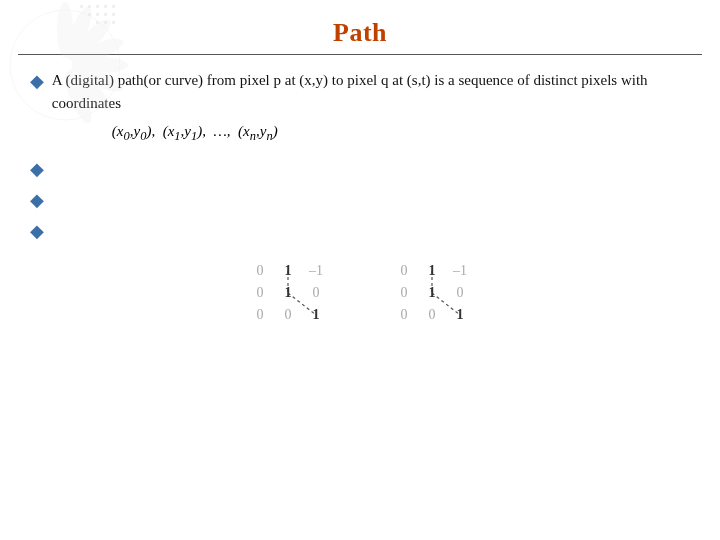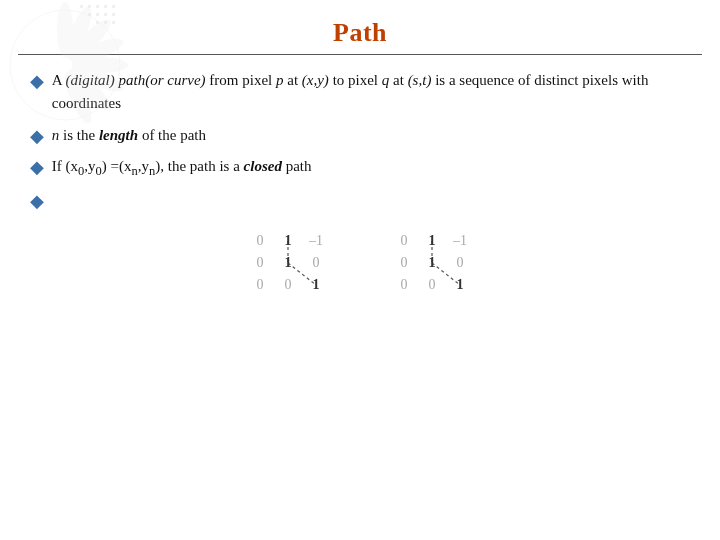--- a/index.html
+++ b/index.html
@@ -57,21 +57,21 @@
       margin-top: 1px;
       flex-shrink: 0;
       user-select: none;
     }
 
     .bullet-text {
       line-height: 1.55;
       color: #111;
     }
 
-    .italic { font-style: italic; }
+    .italic { }
     .bold-italic { font-style: italic; font-weight: bold; }
 
     .coords-line {
       margin: 4px 0 4px 0;
       padding-left: 60px;
       font-style: italic;
       line-height: 1.5;
     }
 
     .where-line {
@@ -166,35 +166,32 @@
 <hr class="divider">
 
 <div class="content">
 
   <div class="bullet-section">
     <span class="bullet-icon">◆</span>
     <div>
       <span class="bullet-text">
         A <span class="italic">(digital) path(or curve)</span> from pixel <span class="italic">p</span> at <span class="italic">(x,y)</span> to pixel <span class="italic">q</span> at <span class="italic">(s,t)</span> is a sequence of distinct pixels with coordinates
       </span>
+      <div class="coords-line">
+        <span class="italic">(x</span><sub>0</sub><span class="italic">,y</span><sub>0</sub><span class="italic">),&nbsp;&nbsp;(x</span><sub>1</sub><span class="italic">,y</span><sub>1</sub><span class="italic">),&nbsp; …,&nbsp; (x</span><sub>n</sub><span class="italic">,y</span><sub>n</sub><span class="italic">)</span>
+      </div>
     </div>
   </div>
 
   <div class="bullet-section">
     <span class="bullet-icon">◆</span>
-    <span class="bullet-text">
-      <span class="italic">n</span> is the <span class="bold-italic">length</span> of the path
-    </span>
-  </div>
-
-  <div class="bullet-section">
-    <span class="bullet-icon">◆</span>
-    <span class="bullet-text">
-      If (x<sub>0</sub>,y<sub>0</sub>) =(x<sub>n</sub>,y<sub>n</sub>), the path is a <span class="bold-italic">closed</span> path
-    </span>
+  </div>
+
+  <div class="bullet-section">
+    <span class="bullet-icon">◆</span>
   </div>
 
   <div class="bullet-section">
     <span class="bullet-icon">◆</span>
   </div>
 
 </div>
 
 <div class="matrices-row">
 

